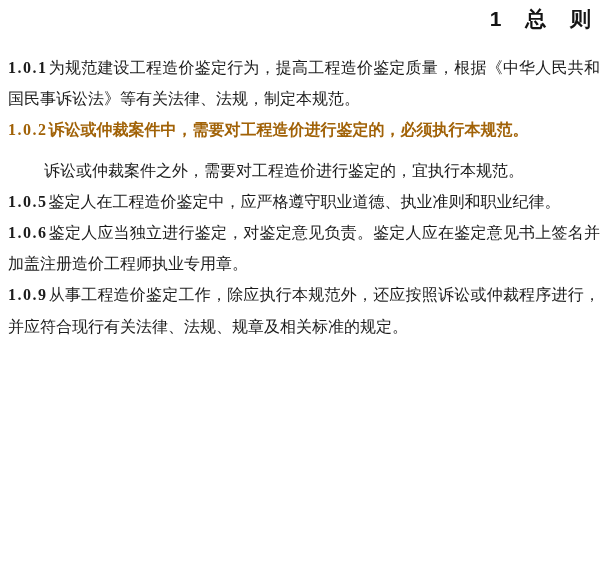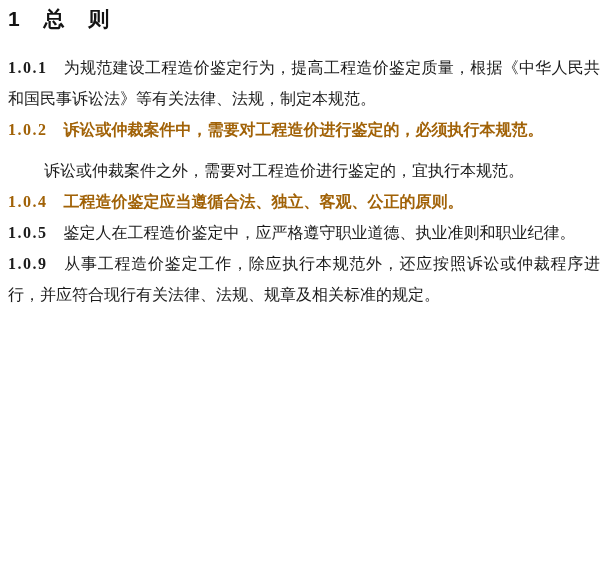--- a/index.html
+++ b/index.html
@@ -16,39 +16,39 @@
   }
   .page {
     box-sizing: border-box;
     width: 608px;
     height: 583px;
     padding: 6px 8px 0 8px;
     background: #ffffff;
   }
   .doc-title {
     margin: 0 0 20px 0;
-    text-align: left;
+    text-align: right;
     font-size: 21px;
     font-weight: bold;
     letter-spacing: 9px;
     line-height: 26px;
     font-family: "Liberation Sans", "DejaVu Sans", sans-serif;
     color: #141414;
   }
   .para {
     margin: 0;
     font-size: 16px;
     line-height: 31.2px;
     text-align: justify;
     color: #1c1c1c;
   }
   .para .num {
     font-weight: bold;
     letter-spacing: 1.5px;
-    margin-right: 16px;
+    margin-right: 1px;
     font-family: "Liberation Serif", "DejaVu Serif", serif;
   }
   .para.bold {
     font-weight: bold;
     font-family: "Liberation Sans", "DejaVu Sans", sans-serif;
     color: #a16207;
   }
   .para.bold .num {
     font-family: "Liberation Serif", "DejaVu Serif", serif;
   }
@@ -64,23 +64,23 @@
 
   <h1 class="doc-title">1 总 则</h1>
 
   <p class="para"><span class="num">1.0.1</span><span>为规范建设工程造价鉴定行为，提高工程造价鉴定质量，根据《中华人民共和国民事诉讼法》等有关法律、法规，制定本规范。</span></p>
 
   <p class="para bold"><span class="num">1.0.2</span><span>诉讼或仲裁案件中，需要对工程造价进行鉴定的，必须执行本规范。</span></p>
 
   <p class="para indent"><span>诉讼或仲裁案件之外，需要对工程造价进行鉴定的，宜执行本规范。</span></p>
 
 
-  <p class="para bold"><span class="num">1.0.4</span><span>工程造价鉴定应当遵循合法、独立、客观、公正的原则。</span></p>
 
   <p class="para"><span class="num">1.0.5</span><span>鉴定人在工程造价鉴定中，应严格遵守职业道德、执业准则和职业纪律。</span></p>
 
+  <p class="para"><span class="num">1.0.6</span><span>鉴定人应当独立进行鉴定，对鉴定意见负责。鉴定人应在鉴定意见书上签名并加盖注册造价工程师执业专用章。</span></p>
 
 
 
 
   <p class="para"><span class="num">1.0.9</span><span>从事工程造价鉴定工作，除应执行本规范外，还应按照诉讼或仲裁程序进行，并应符合现行有关法律、法规、规章及相关标准的规定。</span></p>
 
 </div>
 
 </body></html>

